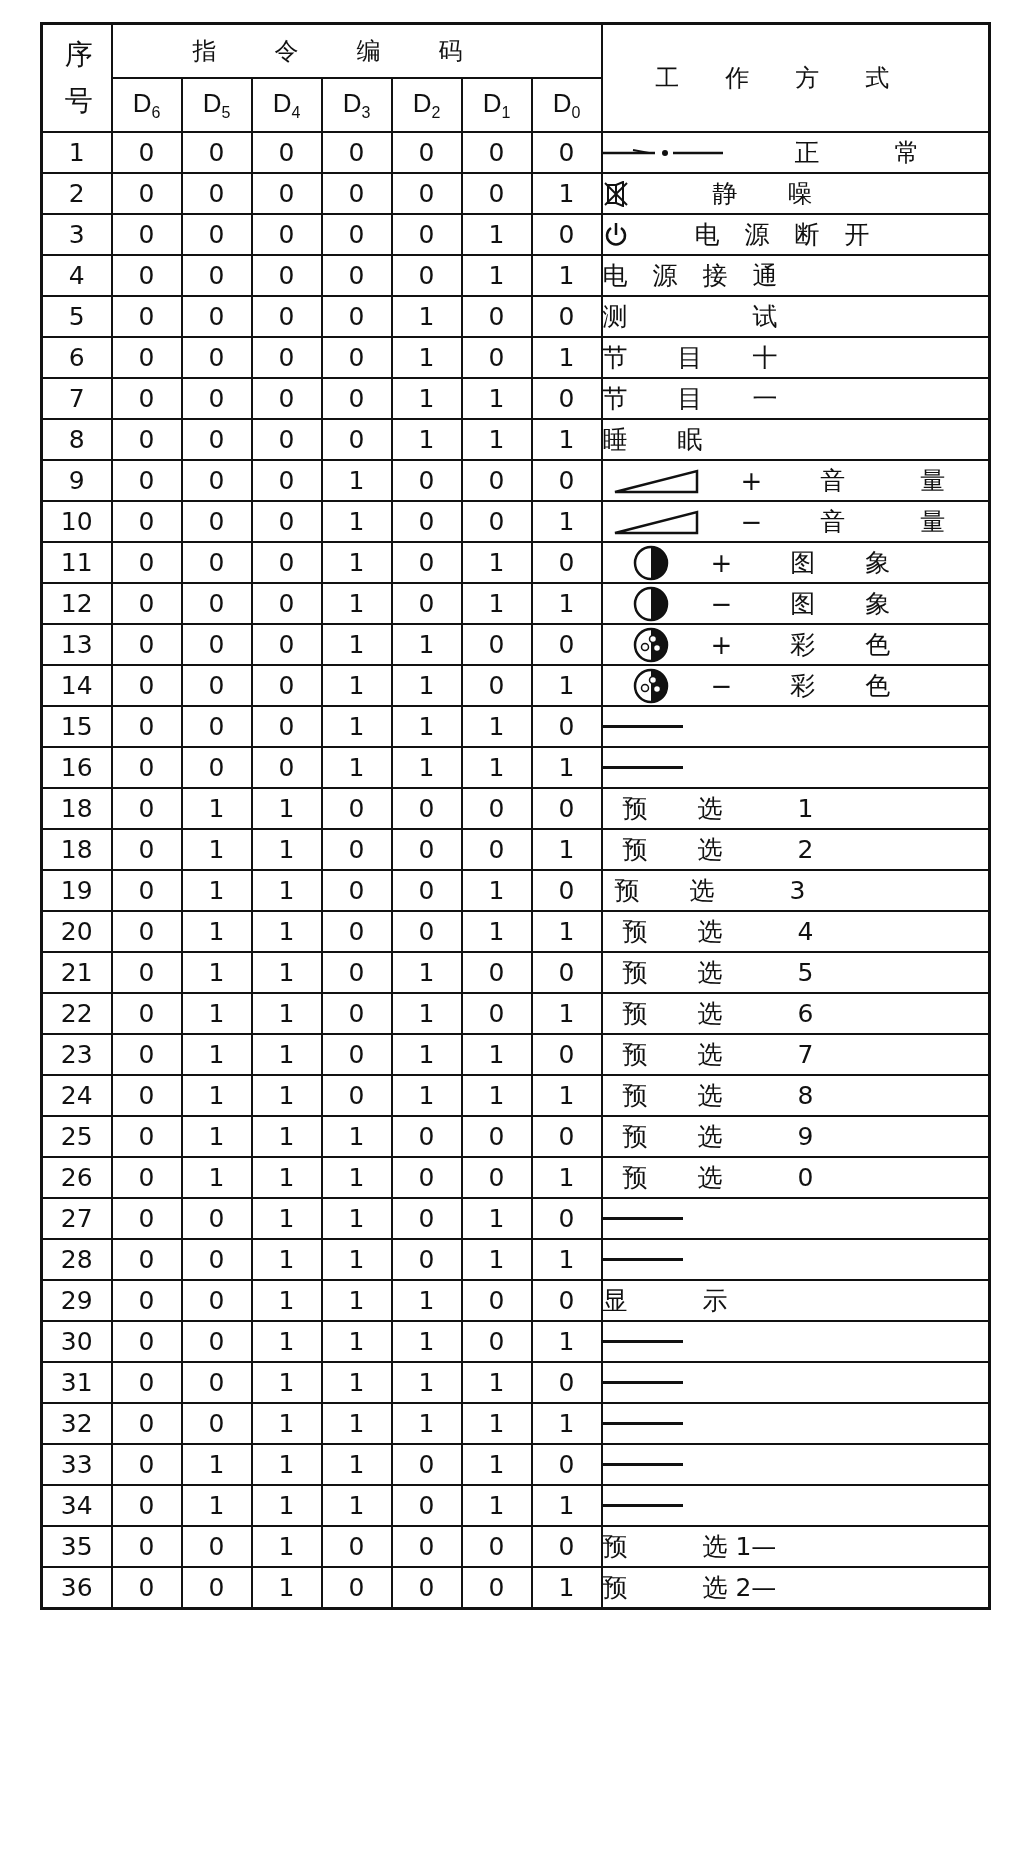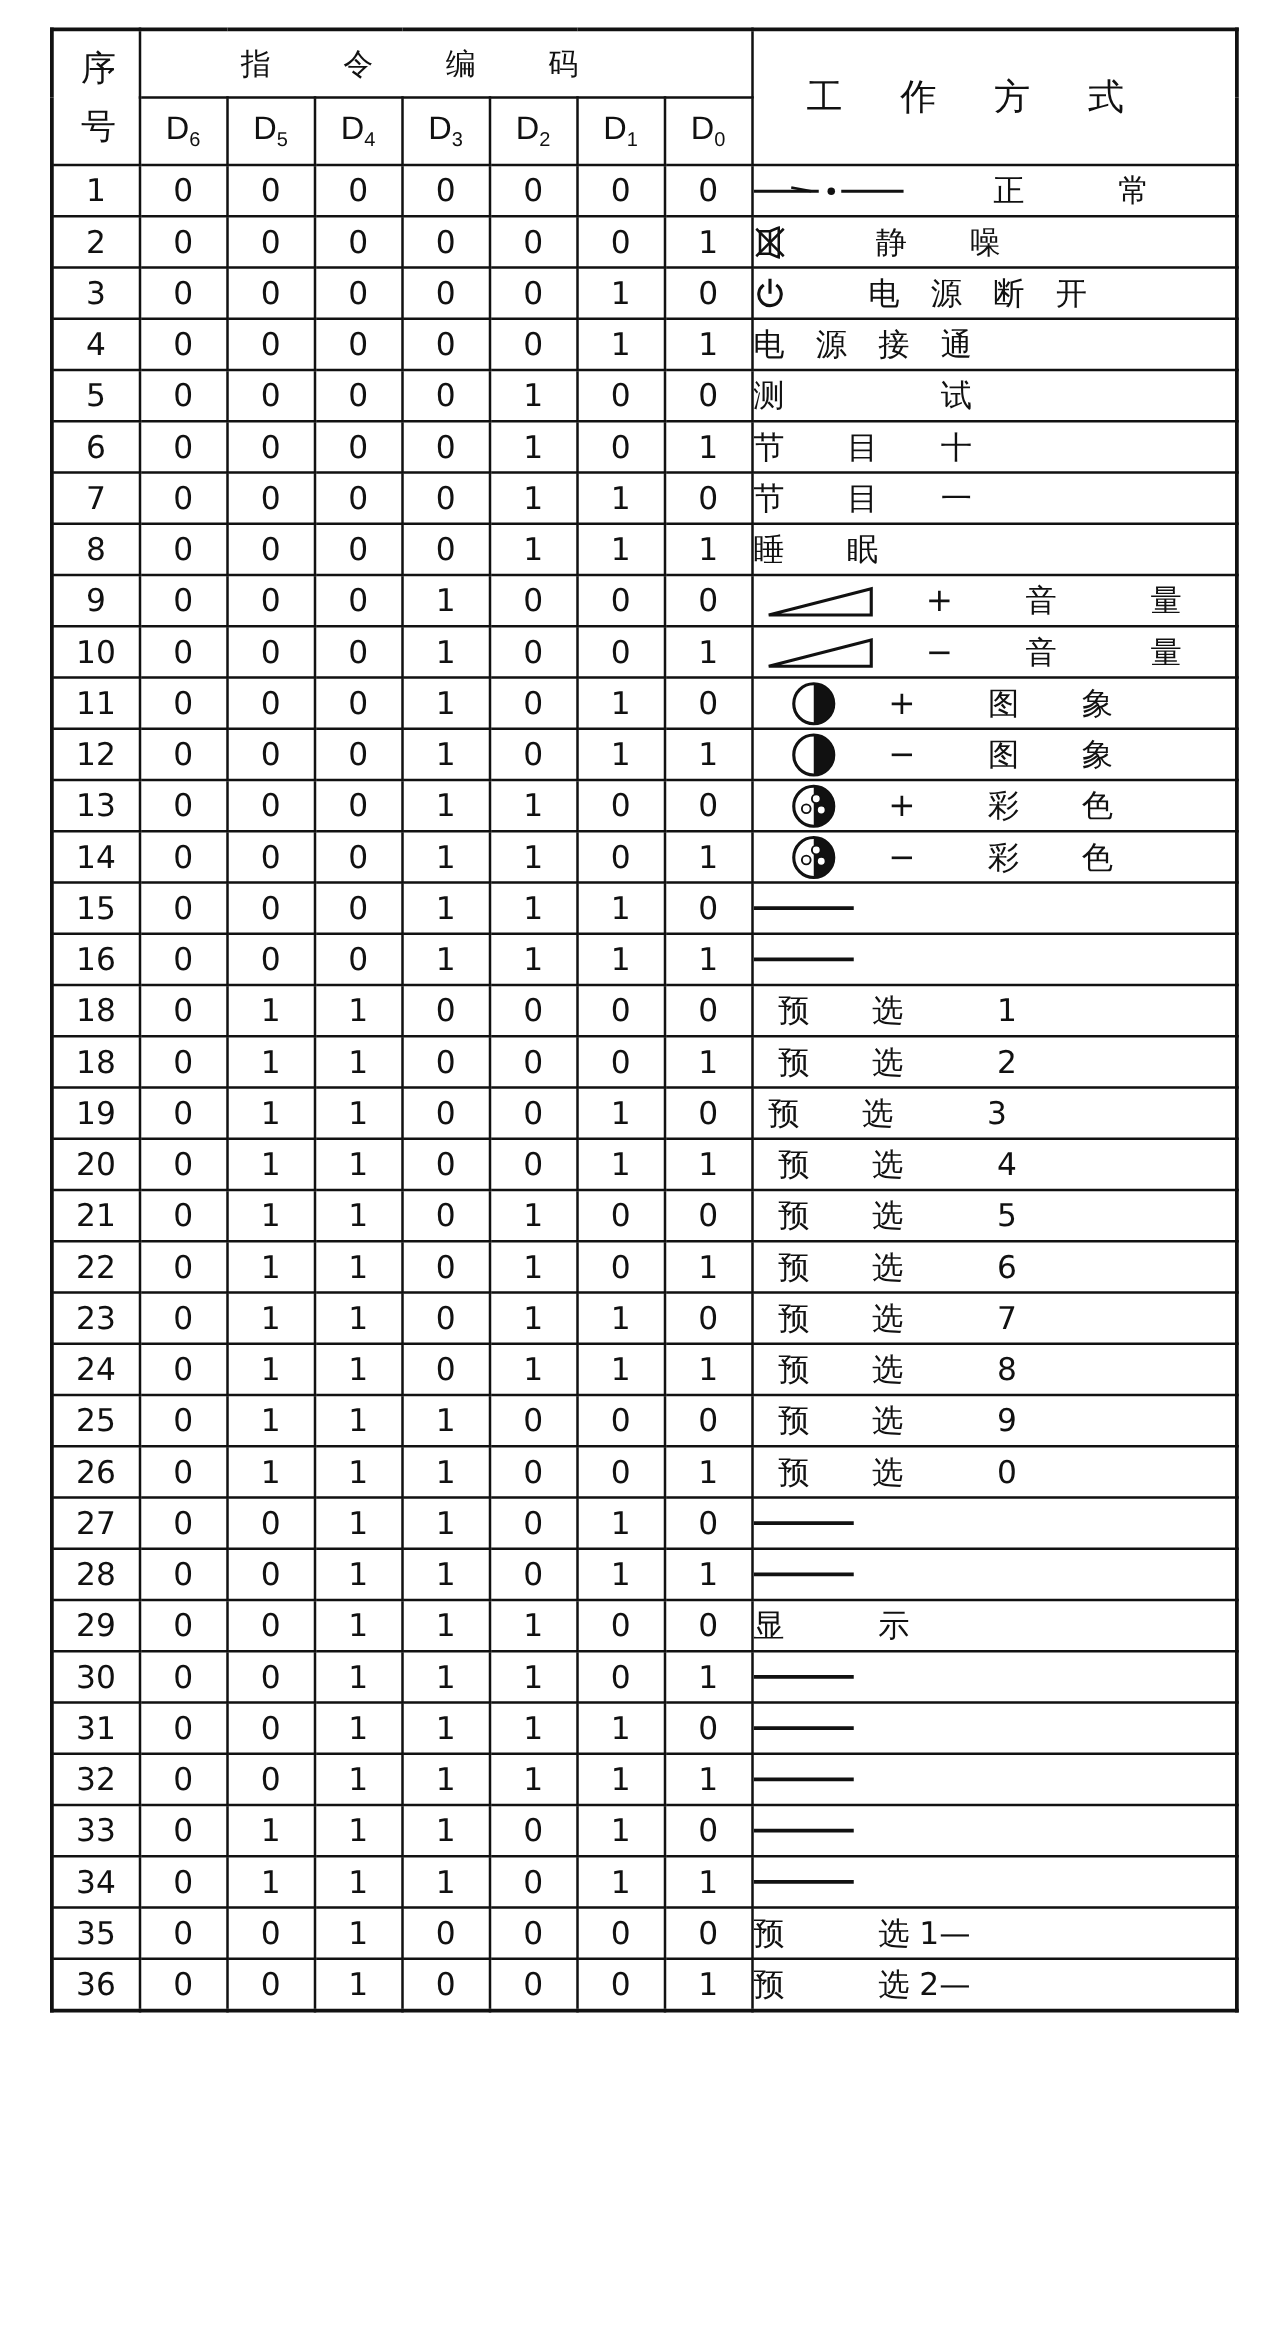--- a/index.html
+++ b/index.html
@@ -14,21 +14,21 @@
     border: 2px solid #111; padding: 0; text-align: center; vertical-align: middle;
     font-weight: normal; overflow: hidden; white-space: nowrap;
   }
   col.c-seq { width: 70px; }
   col.c-bit { width: 70px; }
   col.c-mode { width: 388px; }
   tr.hdr1 th, tr.hdr2 th { height: 52px; }
   tr.row td { height: 39px; font-size: 25px; }
   th.seq-h { font-size: 28px; line-height: 44px; }
   th.group-h { font-size: 24px; letter-spacing: 58px; padding-left: 58px; }
-  th.mode-h { font-size: 29px; letter-spacing: 46px; padding-left: 46px; }
+  th.mode-h { font-size: 24px; letter-spacing: 46px; padding-left: 46px; }
   th.bit-h { font-size: 26px; font-family: Liberation Sans, sans-serif; }
   th.bit-h sub { font-size: 16px; }
   td.seq { text-align: left; padding-left: 6px; font-size: 24px; }
   td.mode { font-size: 22px; text-align: left; padding: 0 10px; }
   .mode-inner { display: flex; align-items: center; width: 100%; gap: 28px; }
   .mode-inner.center { justify-content: flex-start; }
   .icon { display: inline-flex; align-items: center; justify-content: center; }
   .dash-line { display: inline-block; width: 80px; border-top: 3px solid #111; }
 </style>
 </head>
@@ -100,21 +100,21 @@
         <td class="mode">
           <div class="mode-inner">
             <span class="icon" style="margin-right: 14px;">
               <svg width="26" height="26" viewBox="0 0 26 26">
                 <rect x="5" y="4" width="8" height="18" fill="none" stroke="#111" stroke-width="2"></rect>
                 <path d="M13 4 L20 1 L20 25 L13 22" fill="none" stroke="#111" stroke-width="2"></path>
                 <line x1="2" y1="2" x2="24" y2="24" stroke="#111" stroke-width="2"></line>
                 <line x1="24" y1="2" x2="2" y2="24" stroke="#111" stroke-width="2"></line>
               </svg>
             </span>
-            <span style="margin-left: 30px;">静　　噪</span>
+            <span style="margin-left: 42px;">静　　噪</span>
           </div>
         </td>
       </tr>
       <tr class="row">
         <td class="seq">3</td>
         <td>0</td>
         <td>0</td>
         <td>0</td>
         <td>0</td>
         <td>0</td>

